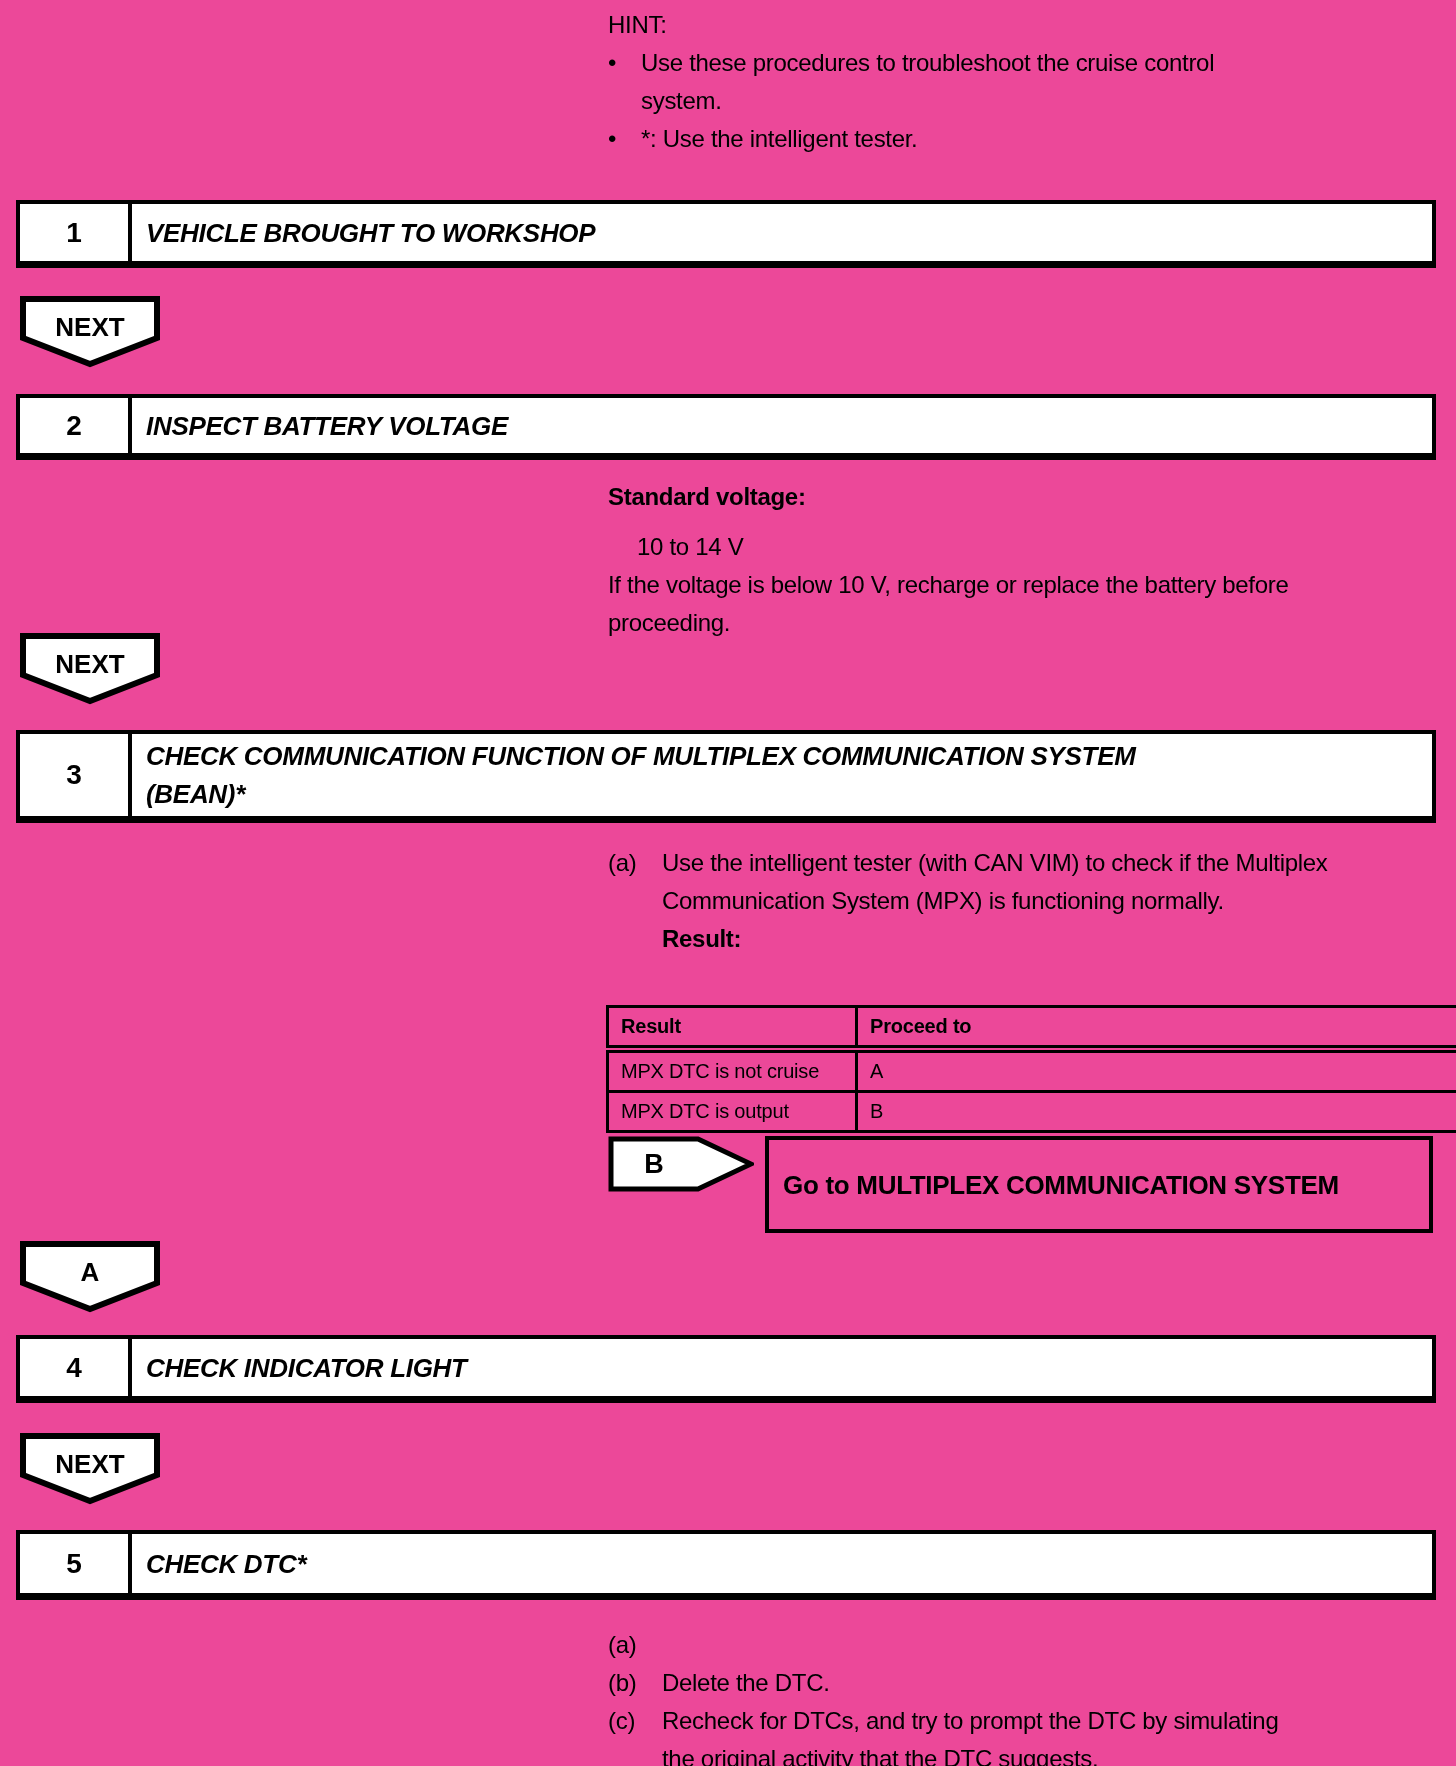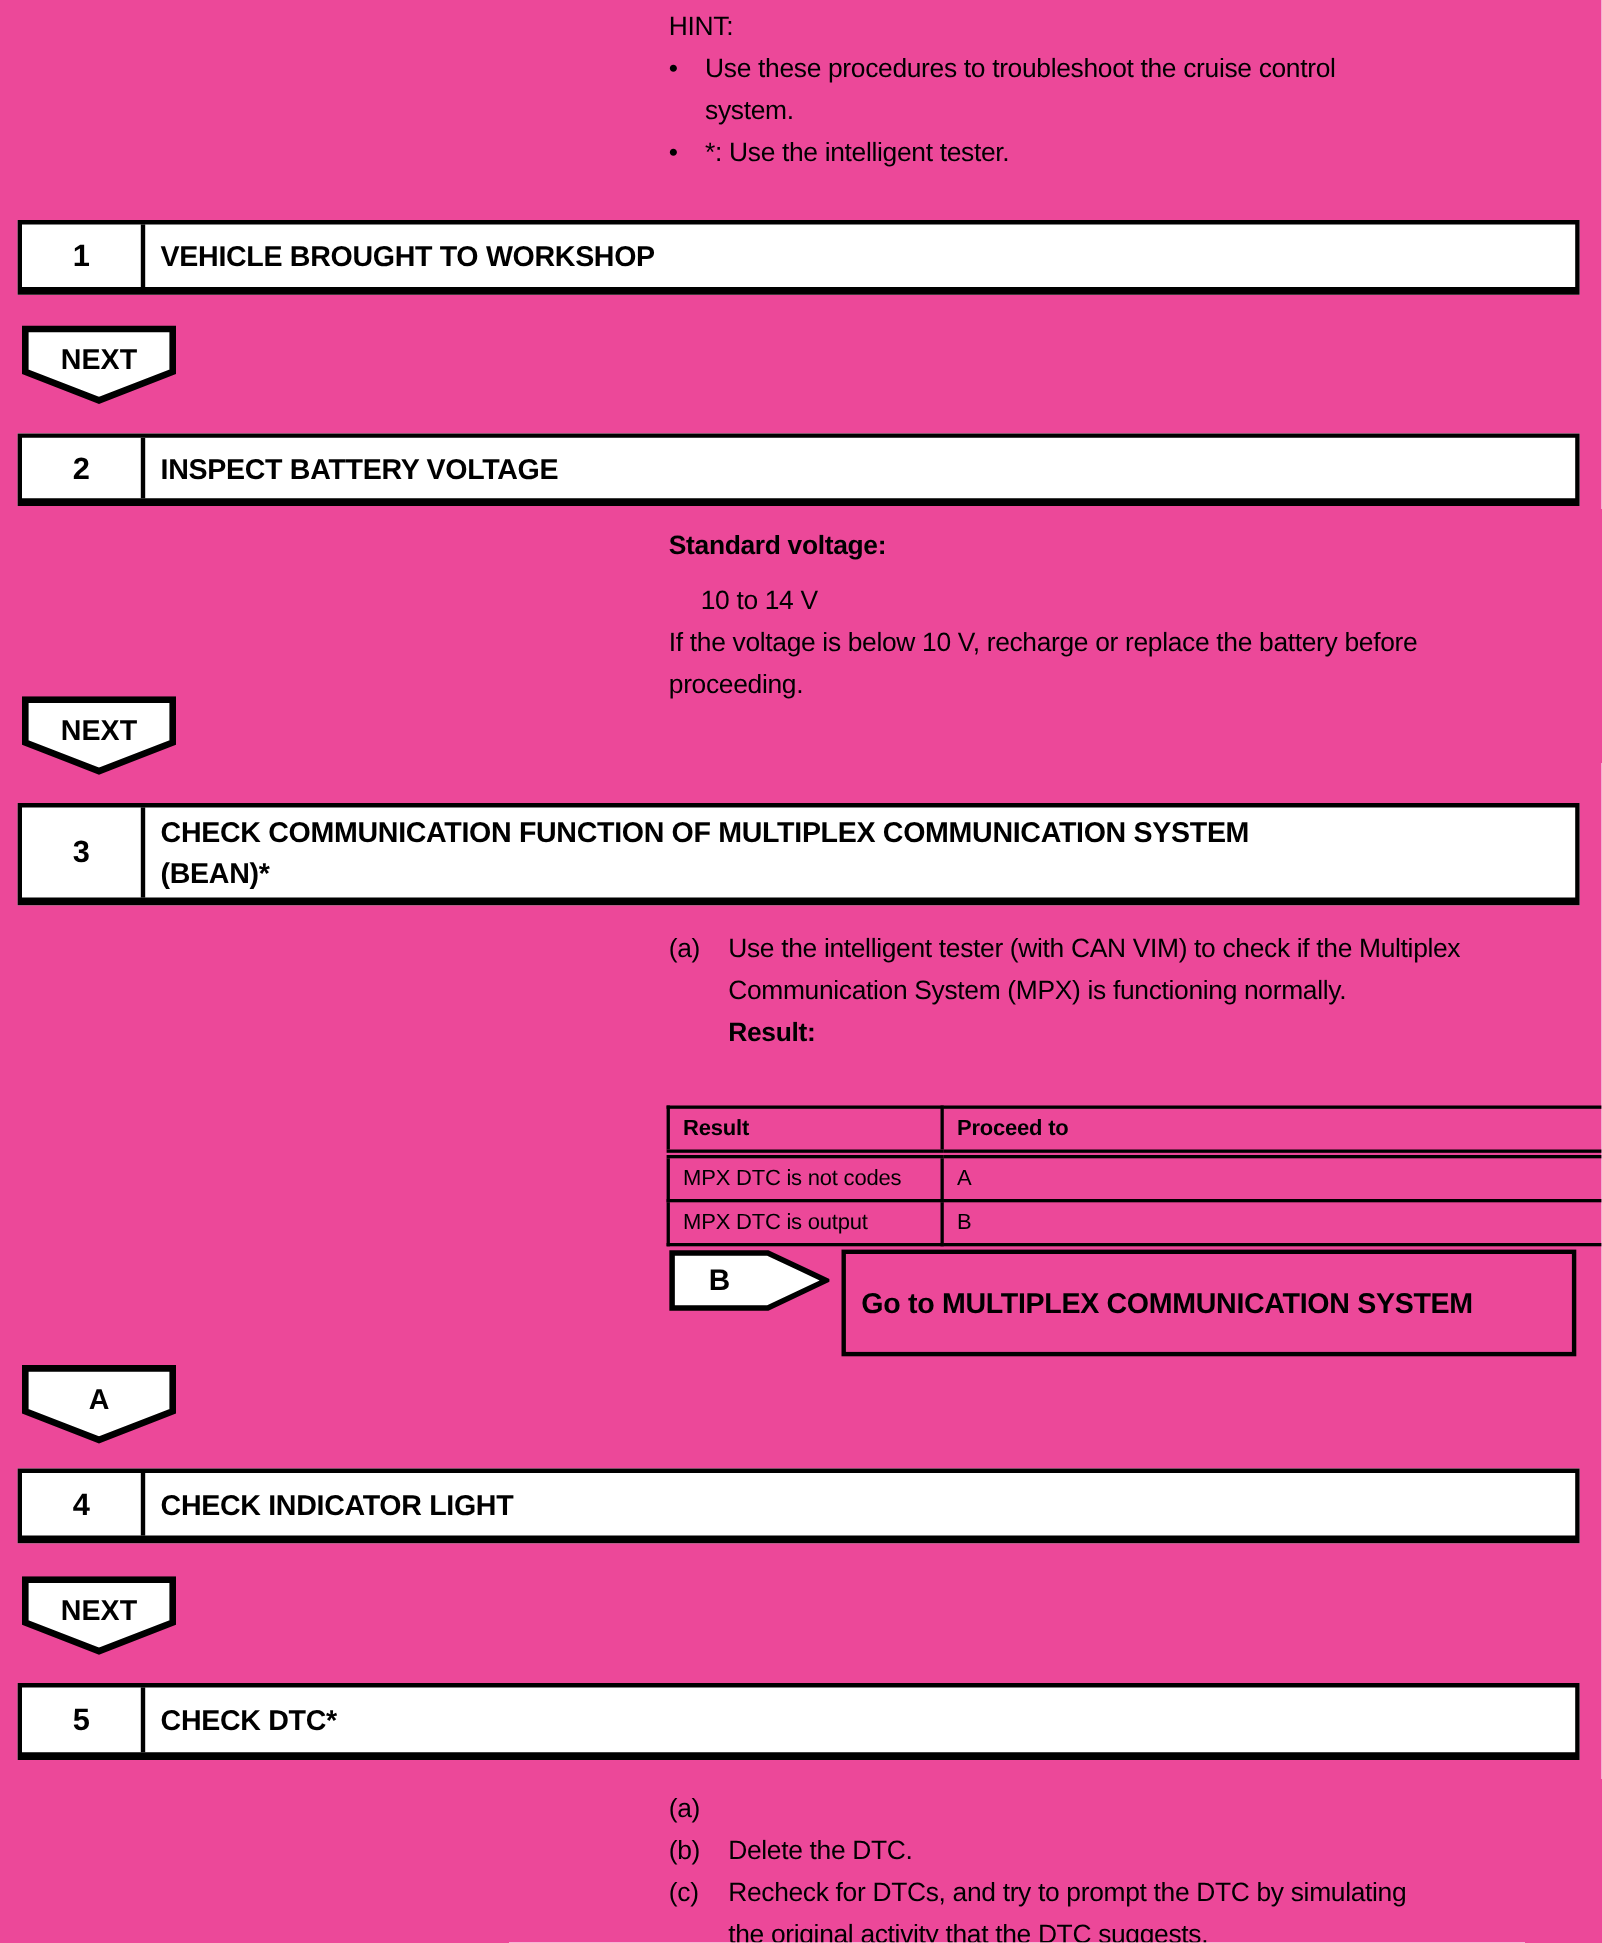--- a/index.html
+++ b/index.html
@@ -15,21 +15,21 @@
   .bullet-marker{width:33px;flex:0 0 33px;}
   .bullet-text{max-width:640px;}
 
   
   .step-box{position:absolute;left:16px;width:1420px;box-sizing:border-box;
     border:4px solid #000;border-bottom-width:7px;background:#fff;display:flex;align-items:stretch;}
   .step-num{flex:0 0 108px;border-right:4px solid #000;display:flex;align-items:center;justify-content:center;
     font-weight:bold;font-size:28px;}
   .step-title{flex:1;display:flex;align-items:center;padding:4px 14px;font-weight:bold;font-size:26px;
     letter-spacing:-0.3px;line-height:38px;}
-  .step-title span{max-width:1010px;display:block;}
+  .step-title span{max-width:1010px;display:block;font-style:italic;}
   .s1{top:200px;height:68px;}
   .s2{top:394px;height:66px;}
   .s3{top:730px;height:93px;}
   .s4{top:1335px;height:68px;}
   .s5{top:1530px;height:70px;}
 
   
   .down-arrow{position:absolute;left:20px;width:140px;height:72px;}
   .n1{top:296px;} .n2{top:633px;} .ac{top:1241px;} .n3{top:1433px;}
   .down-arrow text{font-weight:bold;font-size:26px;}
@@ -129,21 +129,21 @@
 
   <table class="result-table">
     <thead>
       <tr>
         <th class="col1">Result</th>
         <th>Proceed to</th>
       </tr>
     </thead>
     <tbody>
       <tr>
-        <td class="col1">MPX DTC is not codes</td>
+        <td class="col1">MPX DTC is not cruise</td>
         <td>A</td>
       </tr>
       <tr>
         <td class="col1">MPX DTC is output</td>
         <td>B</td>
       </tr>
     </tbody>
   </table>
 
   <svg class="b-arrow" viewBox="0 0 146 56">

